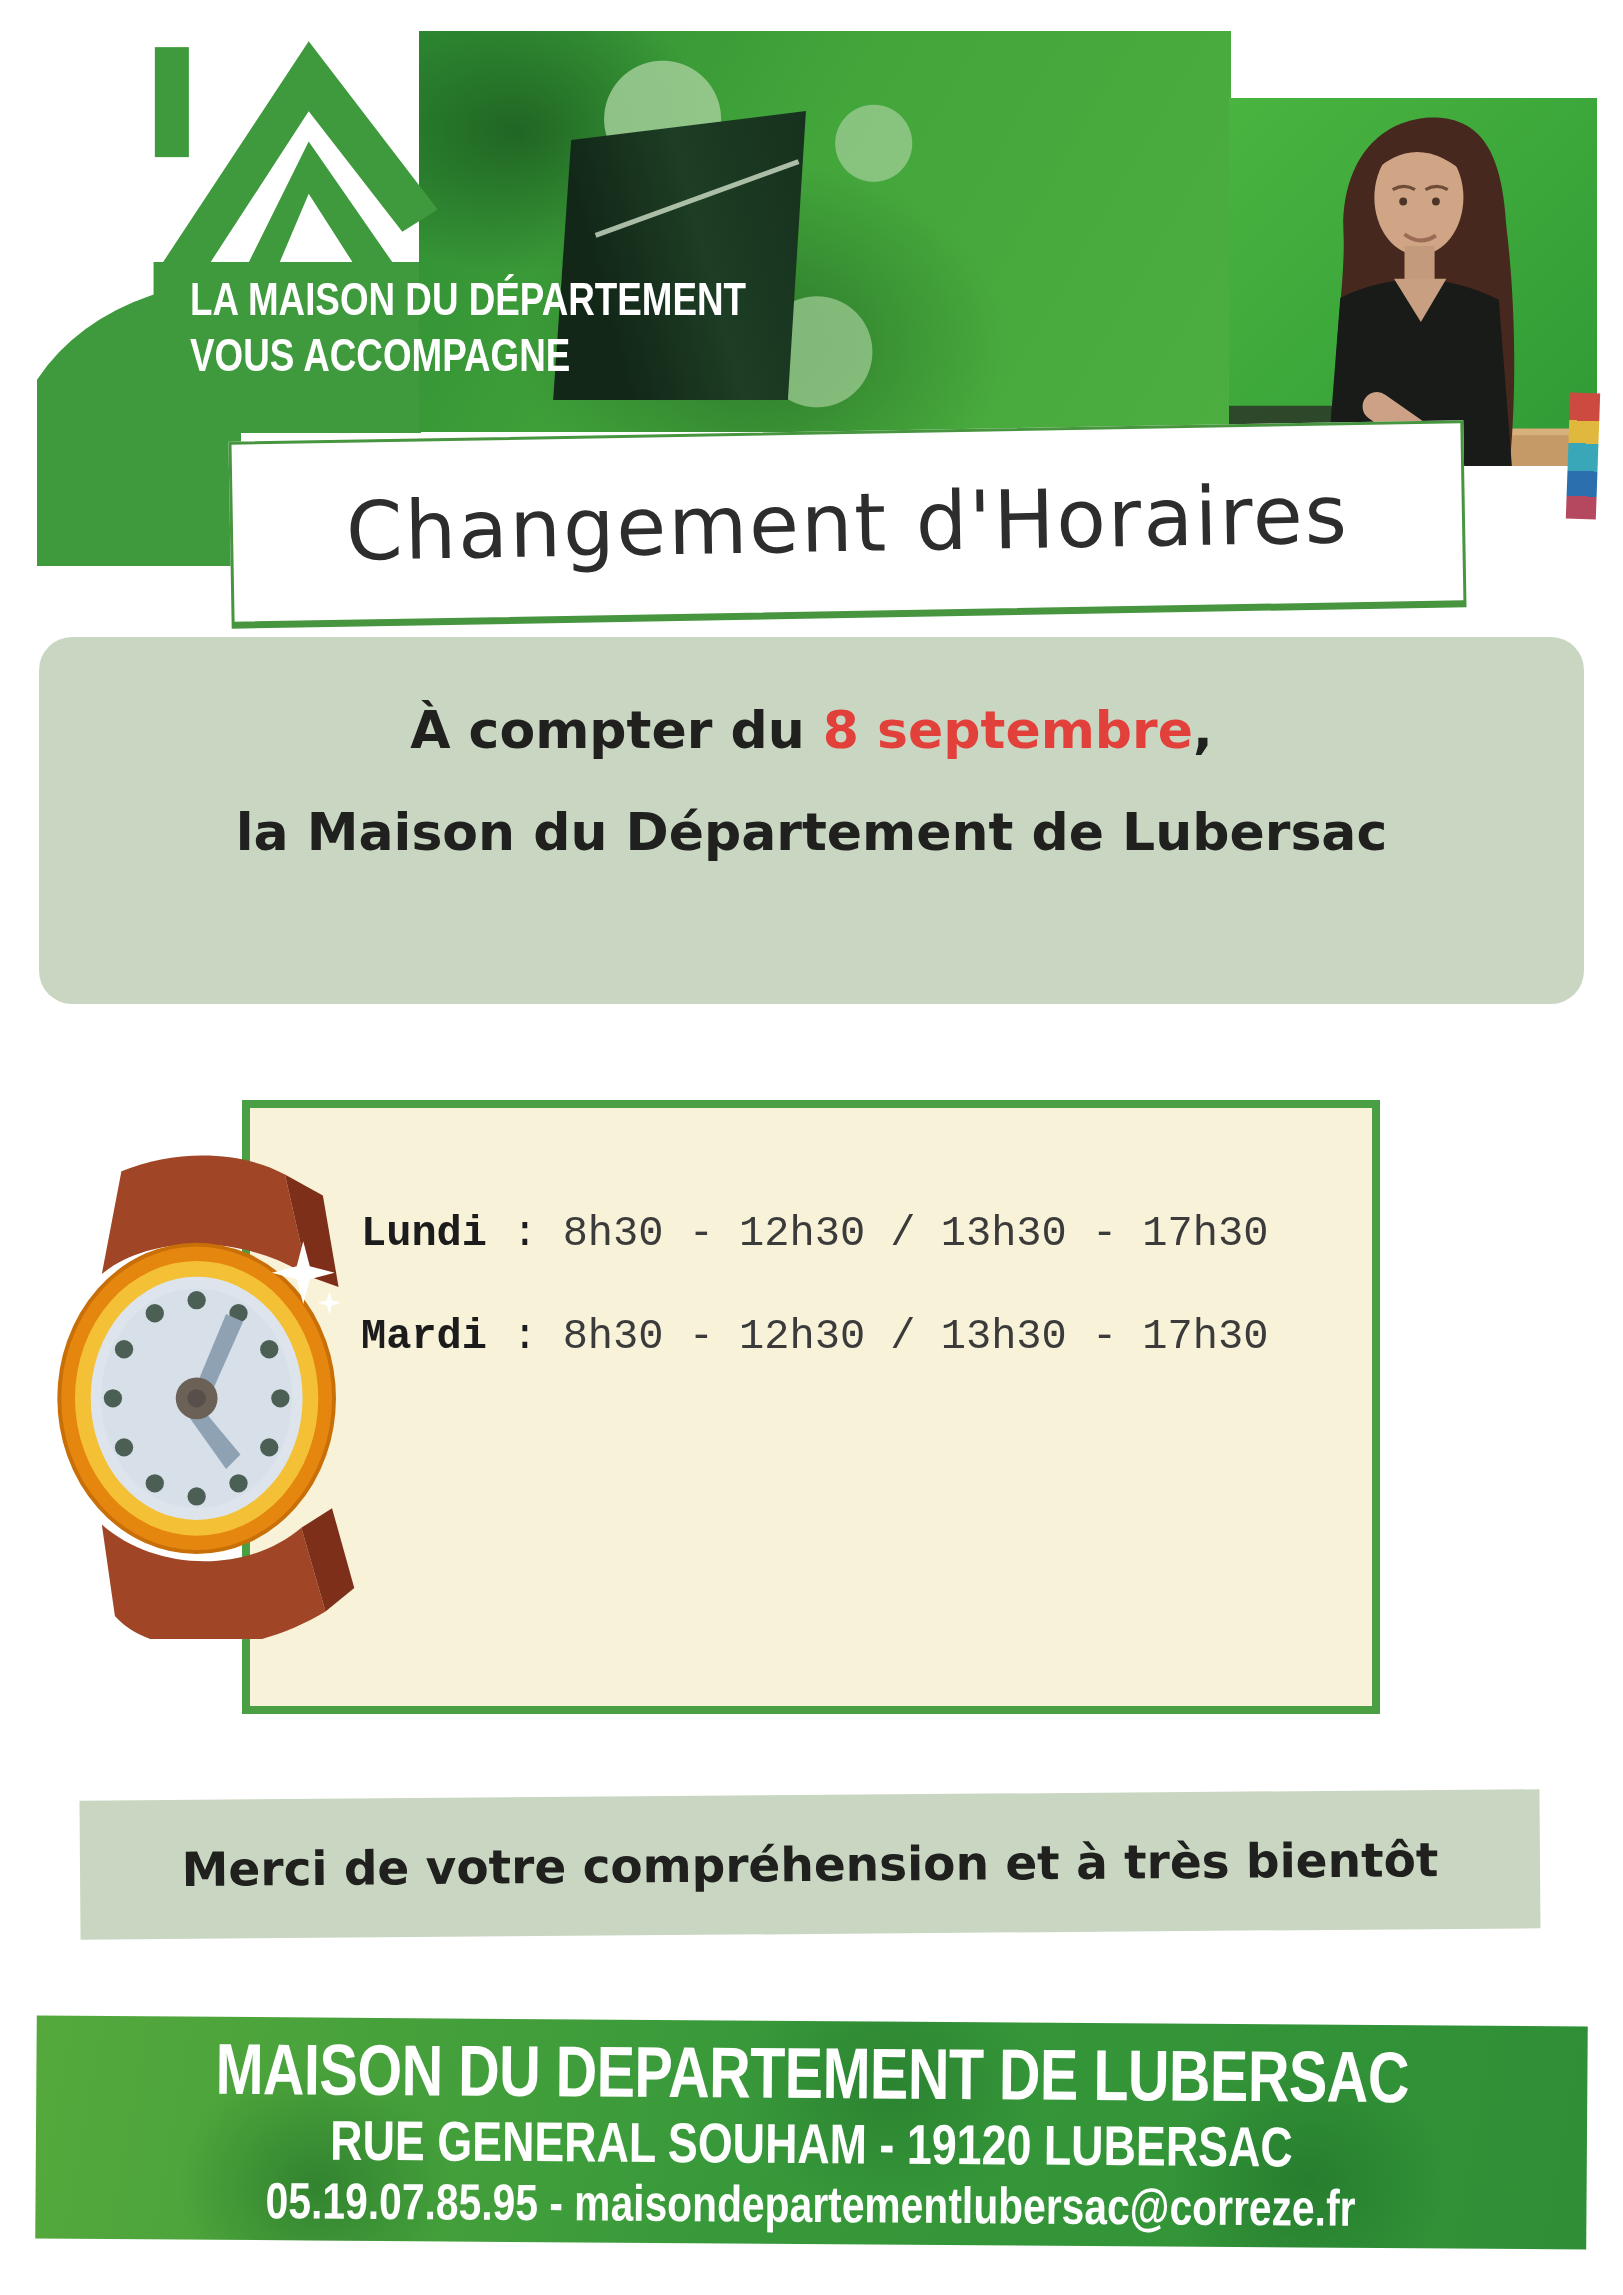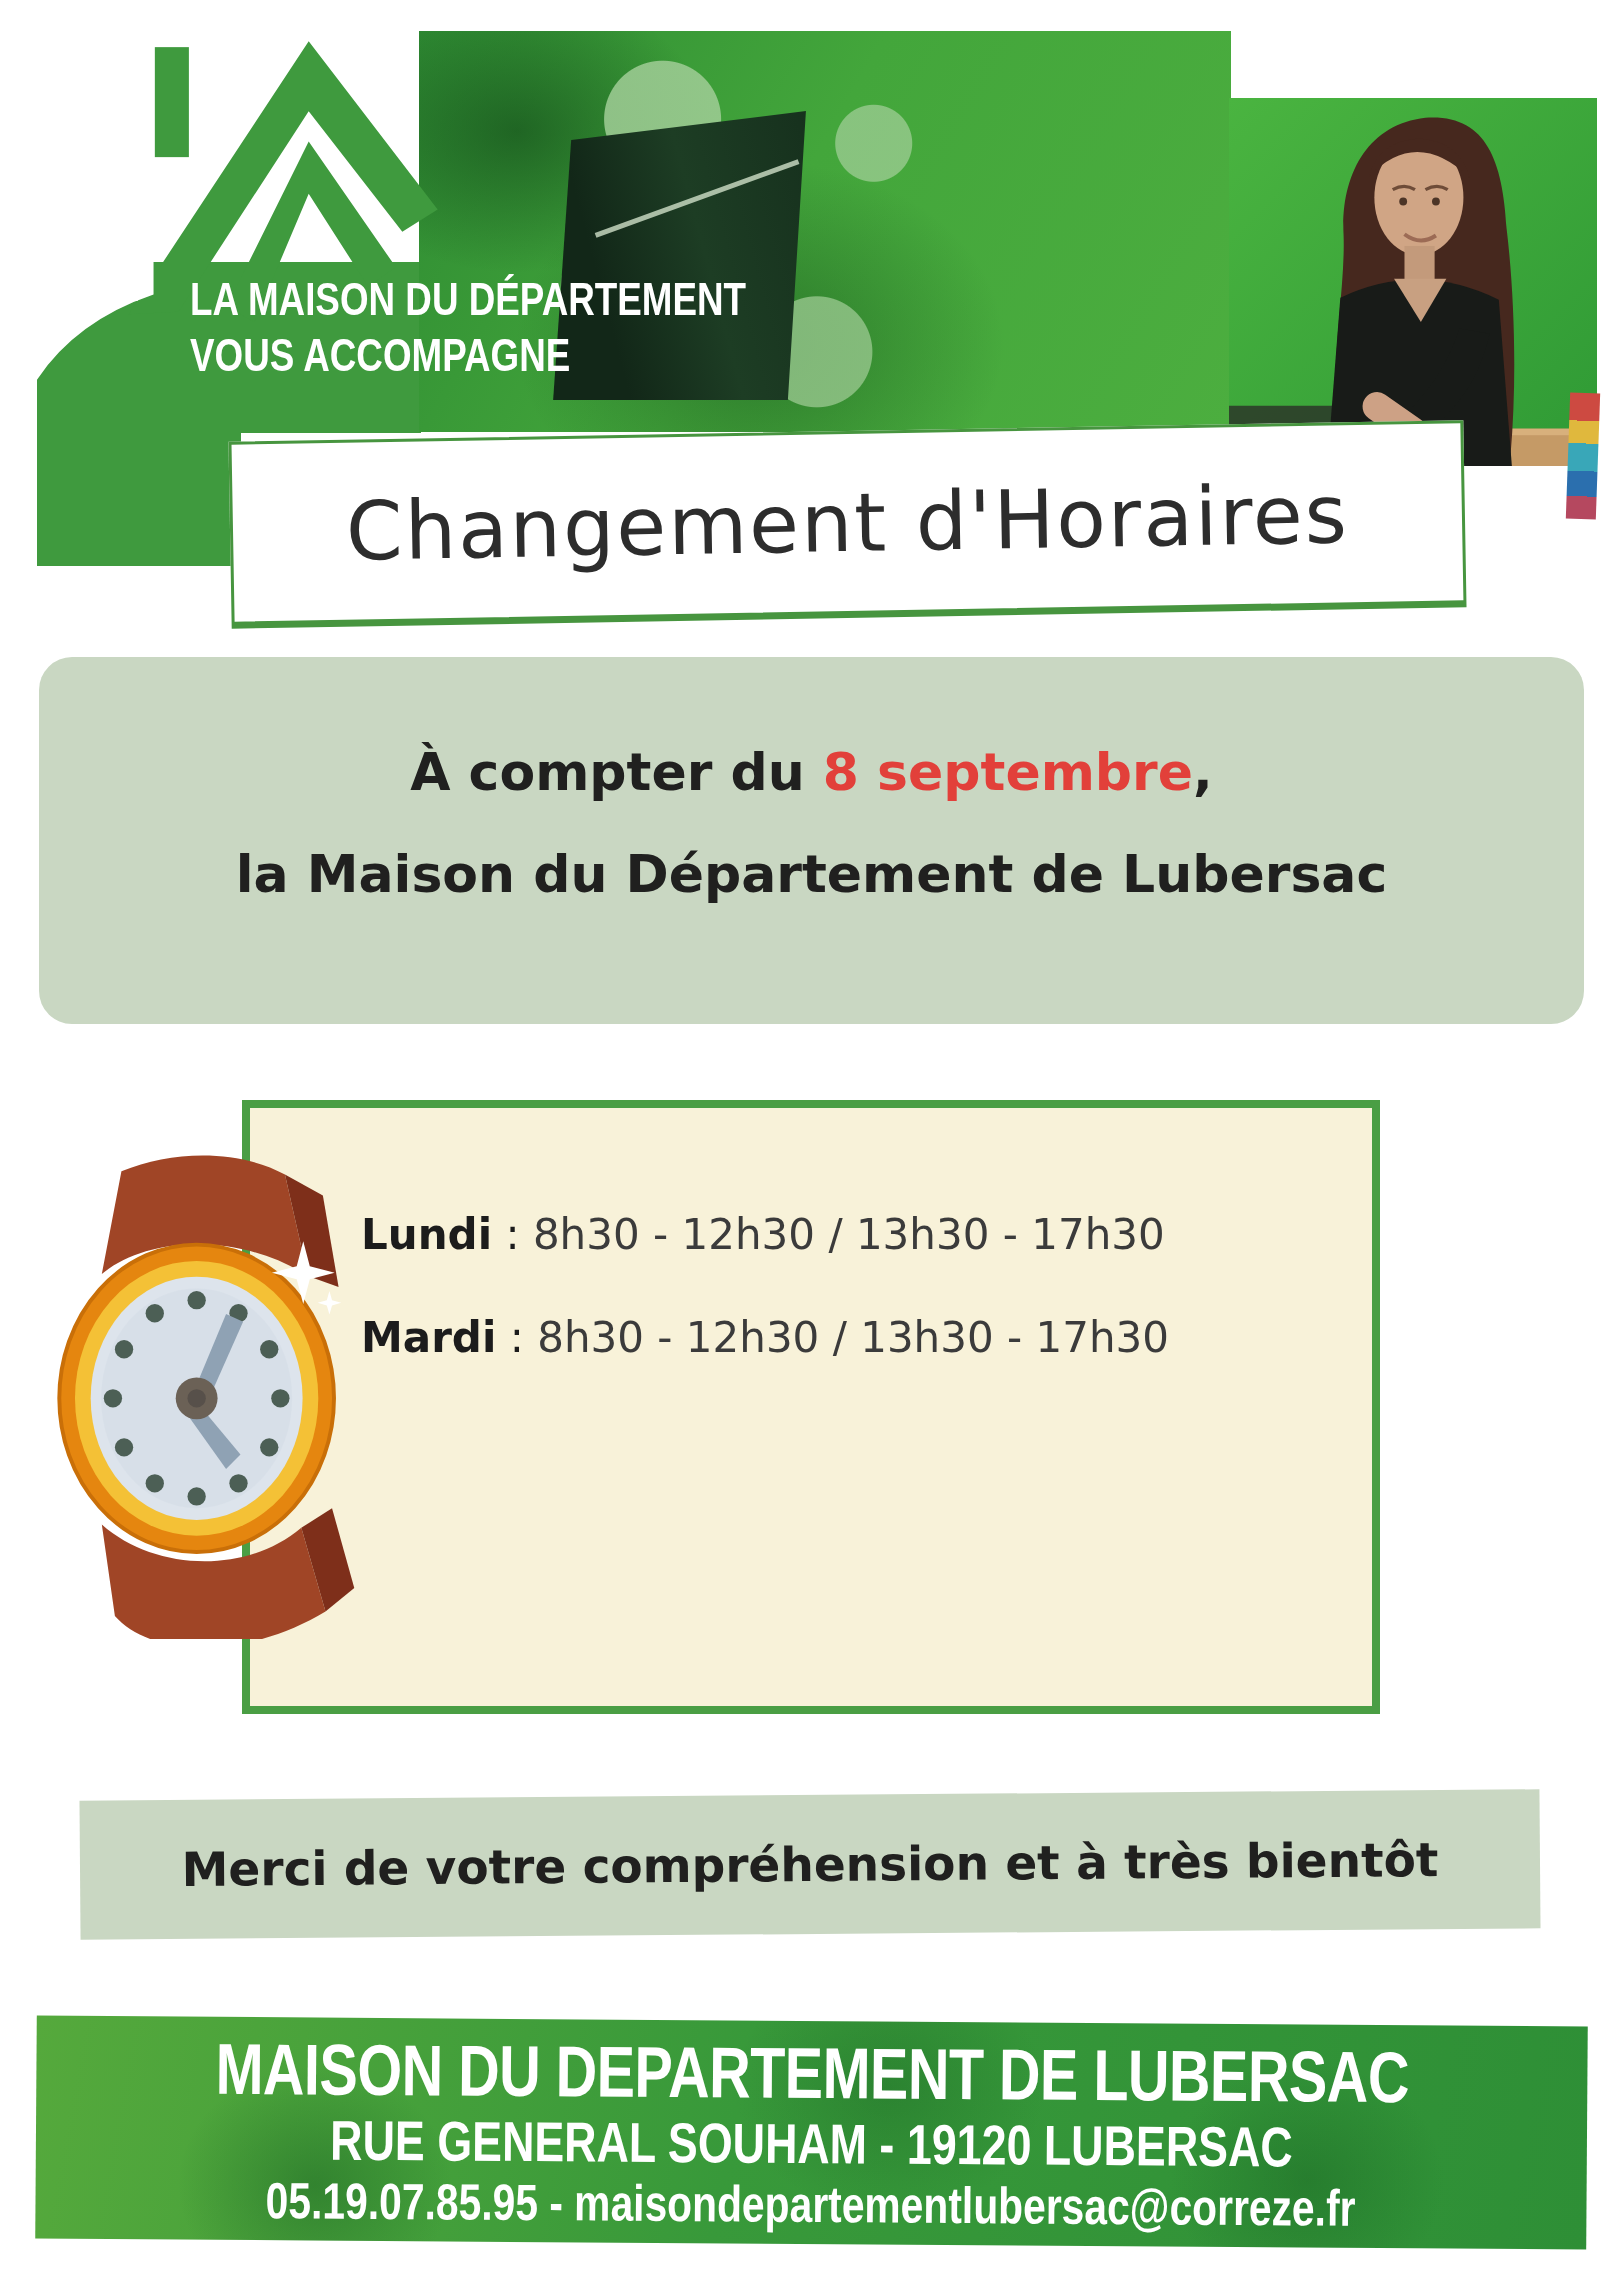--- a/index.html
+++ b/index.html
@@ -33,27 +33,27 @@
   .cond{display:inline-block;transform:scaleX(0.8);transform-origin:left center;}
 
   
   .title-band{position:absolute;left:230px;top:431px;width:1229px;height:177px;background:#ffffff;
     border:3.9px solid #47953f;border-bottom-width:7.2px;transform:rotate(-1deg);z-index:30;
     display:flex;align-items:center;justify-content:center;}
   .title-band span{font-size:81px;color:#2d2d2d;letter-spacing:2px;font-family:"DejaVu Sans",sans-serif;}
 
   
   .intro-box{position:absolute;left:39px;top:637px;width:1545px;height:367px;background:#c9d7c2;
-    border-radius:33px;z-index:10;text-align:center;padding-top:64px;box-sizing:border-box;
-    font-weight:bold;font-size:52px;line-height:102px;color:#20201f;margin-top:20px;}
+    border-radius:33px;z-index:10;text-align:center;padding-top:42px;box-sizing:border-box;
+    font-weight:bold;font-size:52px;line-height:102px;color:#20201f;}
   .red{color:#e2403a;}
 
   
   .sched-box{position:absolute;left:242px;top:1100px;width:1138px;height:614px;background:#f8f2d9;
-    border:8.5px solid #4a9e44;box-sizing:border-box;z-index:10;padding:75px 35px 0 111px;}
+    border:8.5px solid #4a9e44;box-sizing:border-box;z-index:10;padding:75px 35px 0 111px;font-family:Liberation Mono, monospace;}
   .sched-row{font-size:42px;line-height:103px;white-space:nowrap;}
   .day{font-weight:bold;color:#1c1c1c;}
   .sep{color:#1c1c1c;}
   .hours{color:#3b3b3b;}
   .hours.closed{color:#e2403a;font-weight:bold;}
   .watch-svg{position:absolute;left:23px;top:1155px;width:380px;height:484px;z-index:20;}
 
   
   .thanks-band{position:absolute;left:80px;top:1795px;width:1460px;height:139px;background:#c9d7c2;
     transform:rotate(-0.45deg);z-index:10;display:flex;align-items:center;justify-content:center;}

